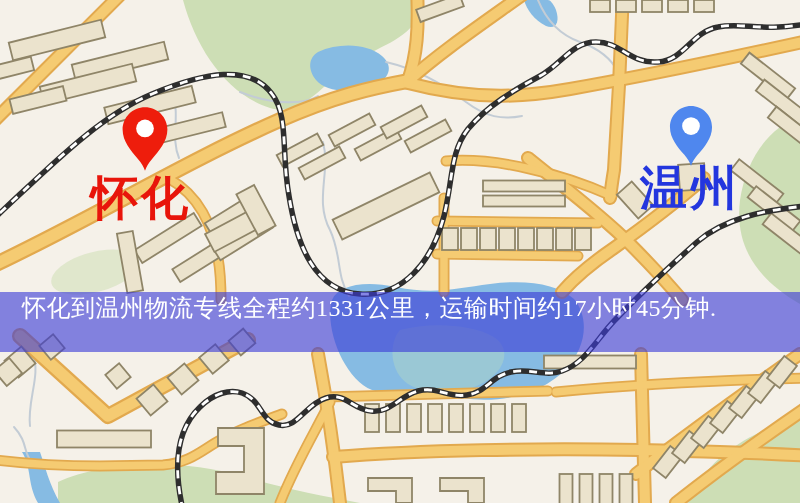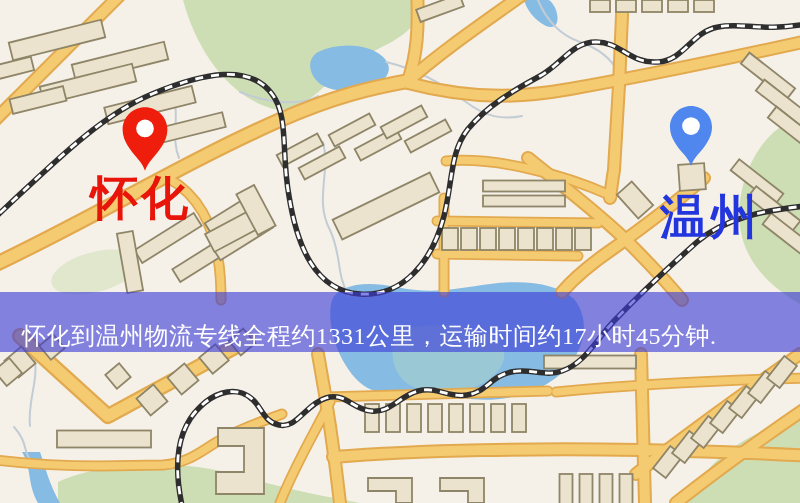--- a/index.html
+++ b/index.html
@@ -25,25 +25,25 @@
 
   
   .pin{position:absolute;}
   .pin-origin-shape{fill:var(--pin-origin);}
   .pin-dest-shape{fill:var(--pin-destination);}
   .pin-hole{fill:#ffffff;}
 
   
   .city-label{position:absolute;font-size:47px;line-height:1;letter-spacing:3px;font-weight:700;white-space:nowrap;}
   #origin-label{left:91px;top:175px;color:var(--origin-label);}
-  #dest-label{left:640px;top:194px;color:var(--destination-label);margin-left:20px;}
+  #dest-label{left:640px;top:165px;color:var(--destination-label);}
 
   
   #banner{position:absolute;left:0;top:292px;width:800px;height:60px;
-          background:var(--banner-bg);display:flex;align-items:flex-end;}
+          background:var(--banner-bg);display:flex;align-items:flex-start;}
   #banner span{color:var(--banner-text);font-size:24px;padding-left:22px;white-space:nowrap;letter-spacing:0.5px;}
 </style>
 </head>
 <body>
 
 <div id="stage">
 
   <svg id="map-svg" viewBox="0 0 800 503">
     <defs>
       <path id="r1" d="M-15,130 L125,-10"></path>

